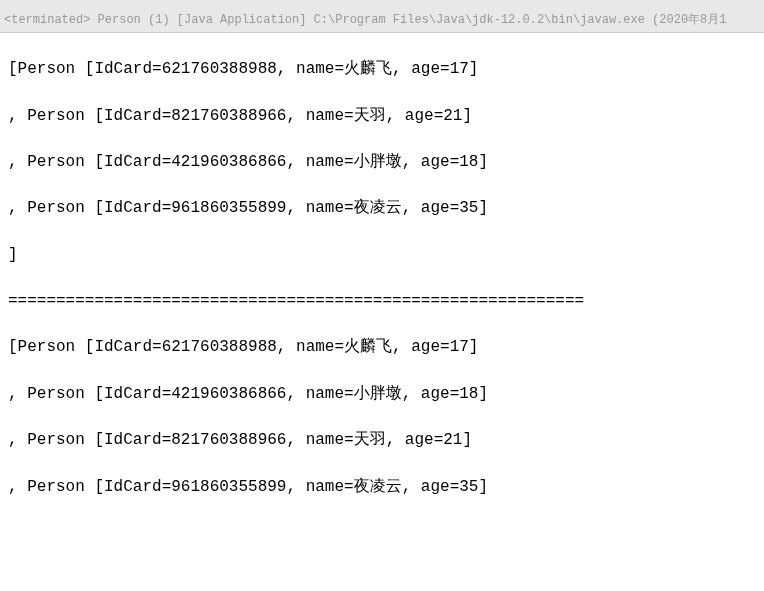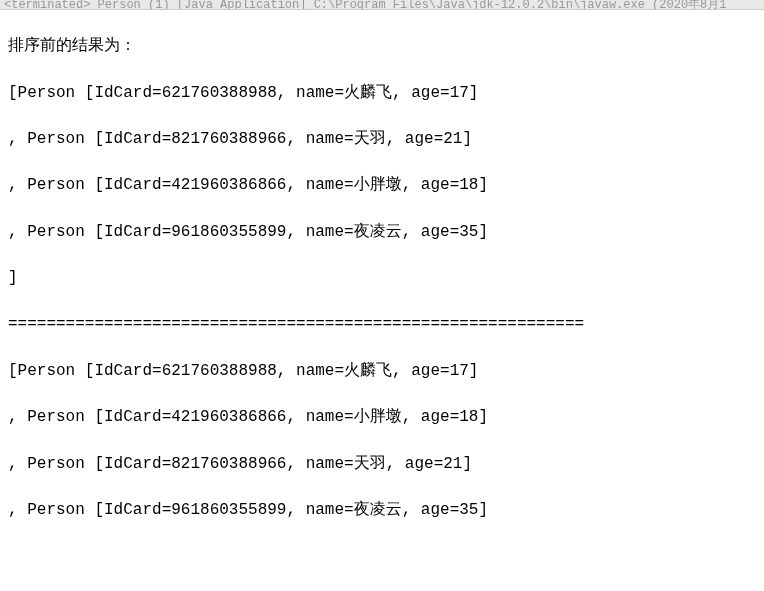--- a/index.html
+++ b/index.html
@@ -13,21 +13,21 @@
       background: #ffffff;
       color: #000000;
       width: 764px;
       height: 591px;
       overflow: hidden;
     }
     .header-bar {
       background: #e8e8e8;
       color: #999999;
       font-size: 12px;
-      padding: 1px 4px;
+      padding: 16px 4px;
       white-space: nowrap;
       overflow: hidden;
       border-bottom: 1px solid #ccc;
       height: 10px;
       line-height: 8px;
     }
     .console {
       padding: 2px 8px;
       white-space: pre;
       line-height: 1.45;
@@ -36,21 +36,20 @@
     .line {
       display: block;
     }
   </style>
 </head>
 <body>
 
 <div class="header-bar">&lt;terminated&gt; Person (1) [Java Application] C:\Program Files\Java\jdk-12.0.2\bin\javaw.exe (2020年8月1</div>
 
 <div class="console">
-<span class="line">排序前的结果为：</span>
 <span class="line">[Person [IdCard=621760388988, name=火麟飞, age=17]</span>
 <span class="line">, Person [IdCard=821760388966, name=天羽, age=21]</span>
 <span class="line">, Person [IdCard=421960386866, name=小胖墩, age=18]</span>
 <span class="line">, Person [IdCard=961860355899, name=夜凌云, age=35]</span>
 <span class="line">]</span>
 <span class="line">============================================================</span>
 <span class="line">[Person [IdCard=621760388988, name=火麟飞, age=17]</span>
 <span class="line">, Person [IdCard=421960386866, name=小胖墩, age=18]</span>
 <span class="line">, Person [IdCard=821760388966, name=天羽, age=21]</span>
 <span class="line">, Person [IdCard=961860355899, name=夜凌云, age=35]</span>

